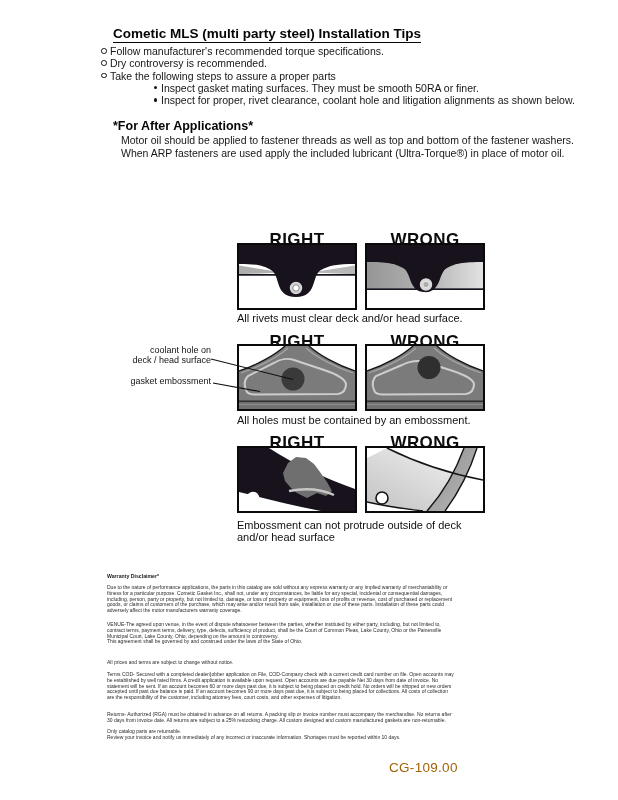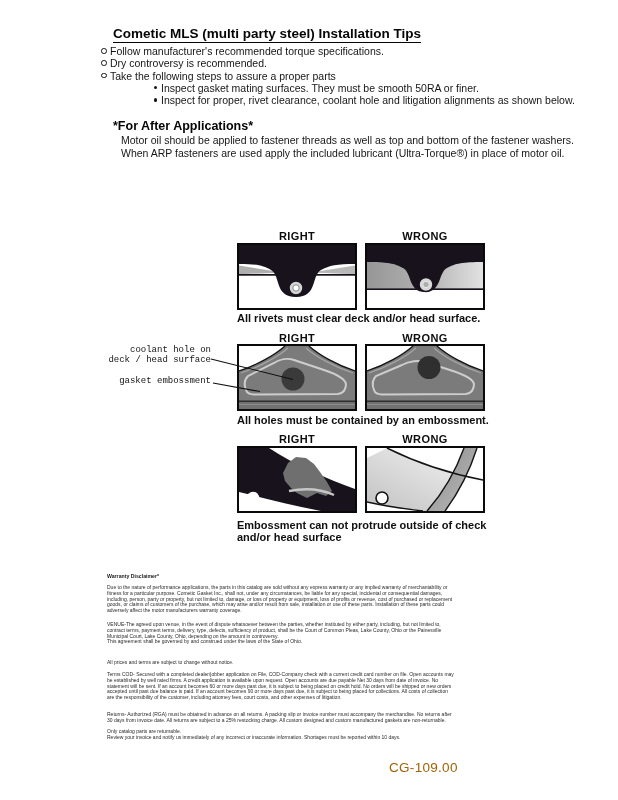--- a/index.html
+++ b/index.html
@@ -18,27 +18,27 @@
     position:absolute;left:-9px;top:3.2px;width:3.6px;height:3.6px;
     border:1px solid #161616;border-radius:50%;
   }
   .subtip{position:absolute;left:141px;font-size:10.5px;line-height:12.2px;white-space:nowrap;margin-left:20px;}
   .subtip .fdot{
     position:absolute;left:-7.5px;top:4px;width:3.4px;height:3.4px;
     background:#161616;border-radius:50%;
   }
   .h2{left:113px;top:119px;font-size:12.5px;font-weight:bold;color:#050505;}
   .para{position:absolute;left:113px;font-size:10.5px;line-height:13px;white-space:pre-line;margin-left:8px;}
-  .dlabel{position:absolute;width:120px;text-align:center;font-size:11px;font-weight:600;
+  .dlabel{position:absolute;width:120px;text-align:center;font-size:17px;font-weight:600;
     letter-spacing:.4px;color:#0c0c0c;}
   .dimg{position:absolute;width:116px;height:63px;border:2px solid #0a0a0a;background:#fff;}
   .dimg svg{display:block;}
-  .caption{position:absolute;left:237px;font-size:11px;line-height:12px;color:#101010;white-space:pre-line;font-weight:bold;}
+  .caption{position:absolute;left:237px;font-size:11px;line-height:12px;color:#101010;white-space:pre-line;}
   .ann{position:absolute;width:120px;text-align:right;font-size:9px;line-height:9.6px;
-    color:#141414;white-space:pre-line;font-family:Liberation Mono, monospace;}
+    color:#141414;white-space:pre-line;}
   .warr{position:absolute;left:107px;width:419px;font-size:5px;line-height:5.8px;
     color:#2a2a2a;white-space:pre-line;}
   .warr-h{font-weight:bold;font-size:5.2px;color:#1a1a1a;}
   .code{left:389px;top:760px;font-size:13.5px;letter-spacing:.3px;color:#a16207;}
   .overlay{position:absolute;z-index:5;}
 </style>
 </head>
 <body>
 
 <div class="page">
@@ -165,21 +165,21 @@
       <path d="M78,63 C92,44 103,22 110,0 L116,0 L116,63 Z" fill="#ffffff"></path>
       <path d="M97,0 C89,22 76,45 60,63 L78,63 C92,44 103,22 110,0 Z" fill="url(#g3)"></path>
       <path d="M97,0 C89,22 76,45 60,63" fill="none" stroke="#141414" stroke-width="1.4"></path>
       <path d="M110,0 C103,22 92,44 78,63" fill="none" stroke="#141414" stroke-width="1.4"></path>
       <path d="M20,0 C50,15 85,26 116,32" fill="none" stroke="#141414" stroke-width="1.5"></path>
       <path d="M0,54 C18,58 38,61 56,63 L0,63 Z" fill="#ffffff"></path>
       <path d="M0,54 C18,58 38,61 56,63" fill="none" stroke="#141414" stroke-width="1.3"></path>
       <circle cx="15" cy="50" r="6" fill="#ffffff" stroke="#141414" stroke-width="1.6"></circle>
     </svg>
   </div>
-  <div class="caption" style="top:518.5px">Embossment can not protrude outside of check
+  <div class="caption" style="top:518.5px">Embossment can not protrude outside of deck
 and/or head surface</div>
 
   <div class="warr warr-h" style="top:574px">Warranty Disclaimer*</div>
   <div class="warr" style="top:585px">Due to the nature of performance applications, the parts in this catalog are sold without any express warranty or any implied warranty of merchantability or
 fitness for a particular purpose.  Cometic Gasket Inc., shall not, under any circumstances, be liable for any special, incidental or consequential damages,
 including, person, party or property, but not limited to, damage, or loss of property or equipment, loss of profits or revenue, cost of purchased or replacement
 goods, or claims of customers of the purchase, which may arise and/or result from sale, installation or use of these parts.  Installation of these parts could
 adversely affect the motor manufacturers warranty coverage.</div>
   <div class="warr" style="top:622px">VENUE-The agreed upon venue, in the event of dispute whatsoever between the parties, whether instituted by either party, including, but not limited to,
 contract terms, payment terms, delivery, type, defects, sufficiency of product, shall be the Court of Common Pleas, Lake County, Ohio or the Painesville

